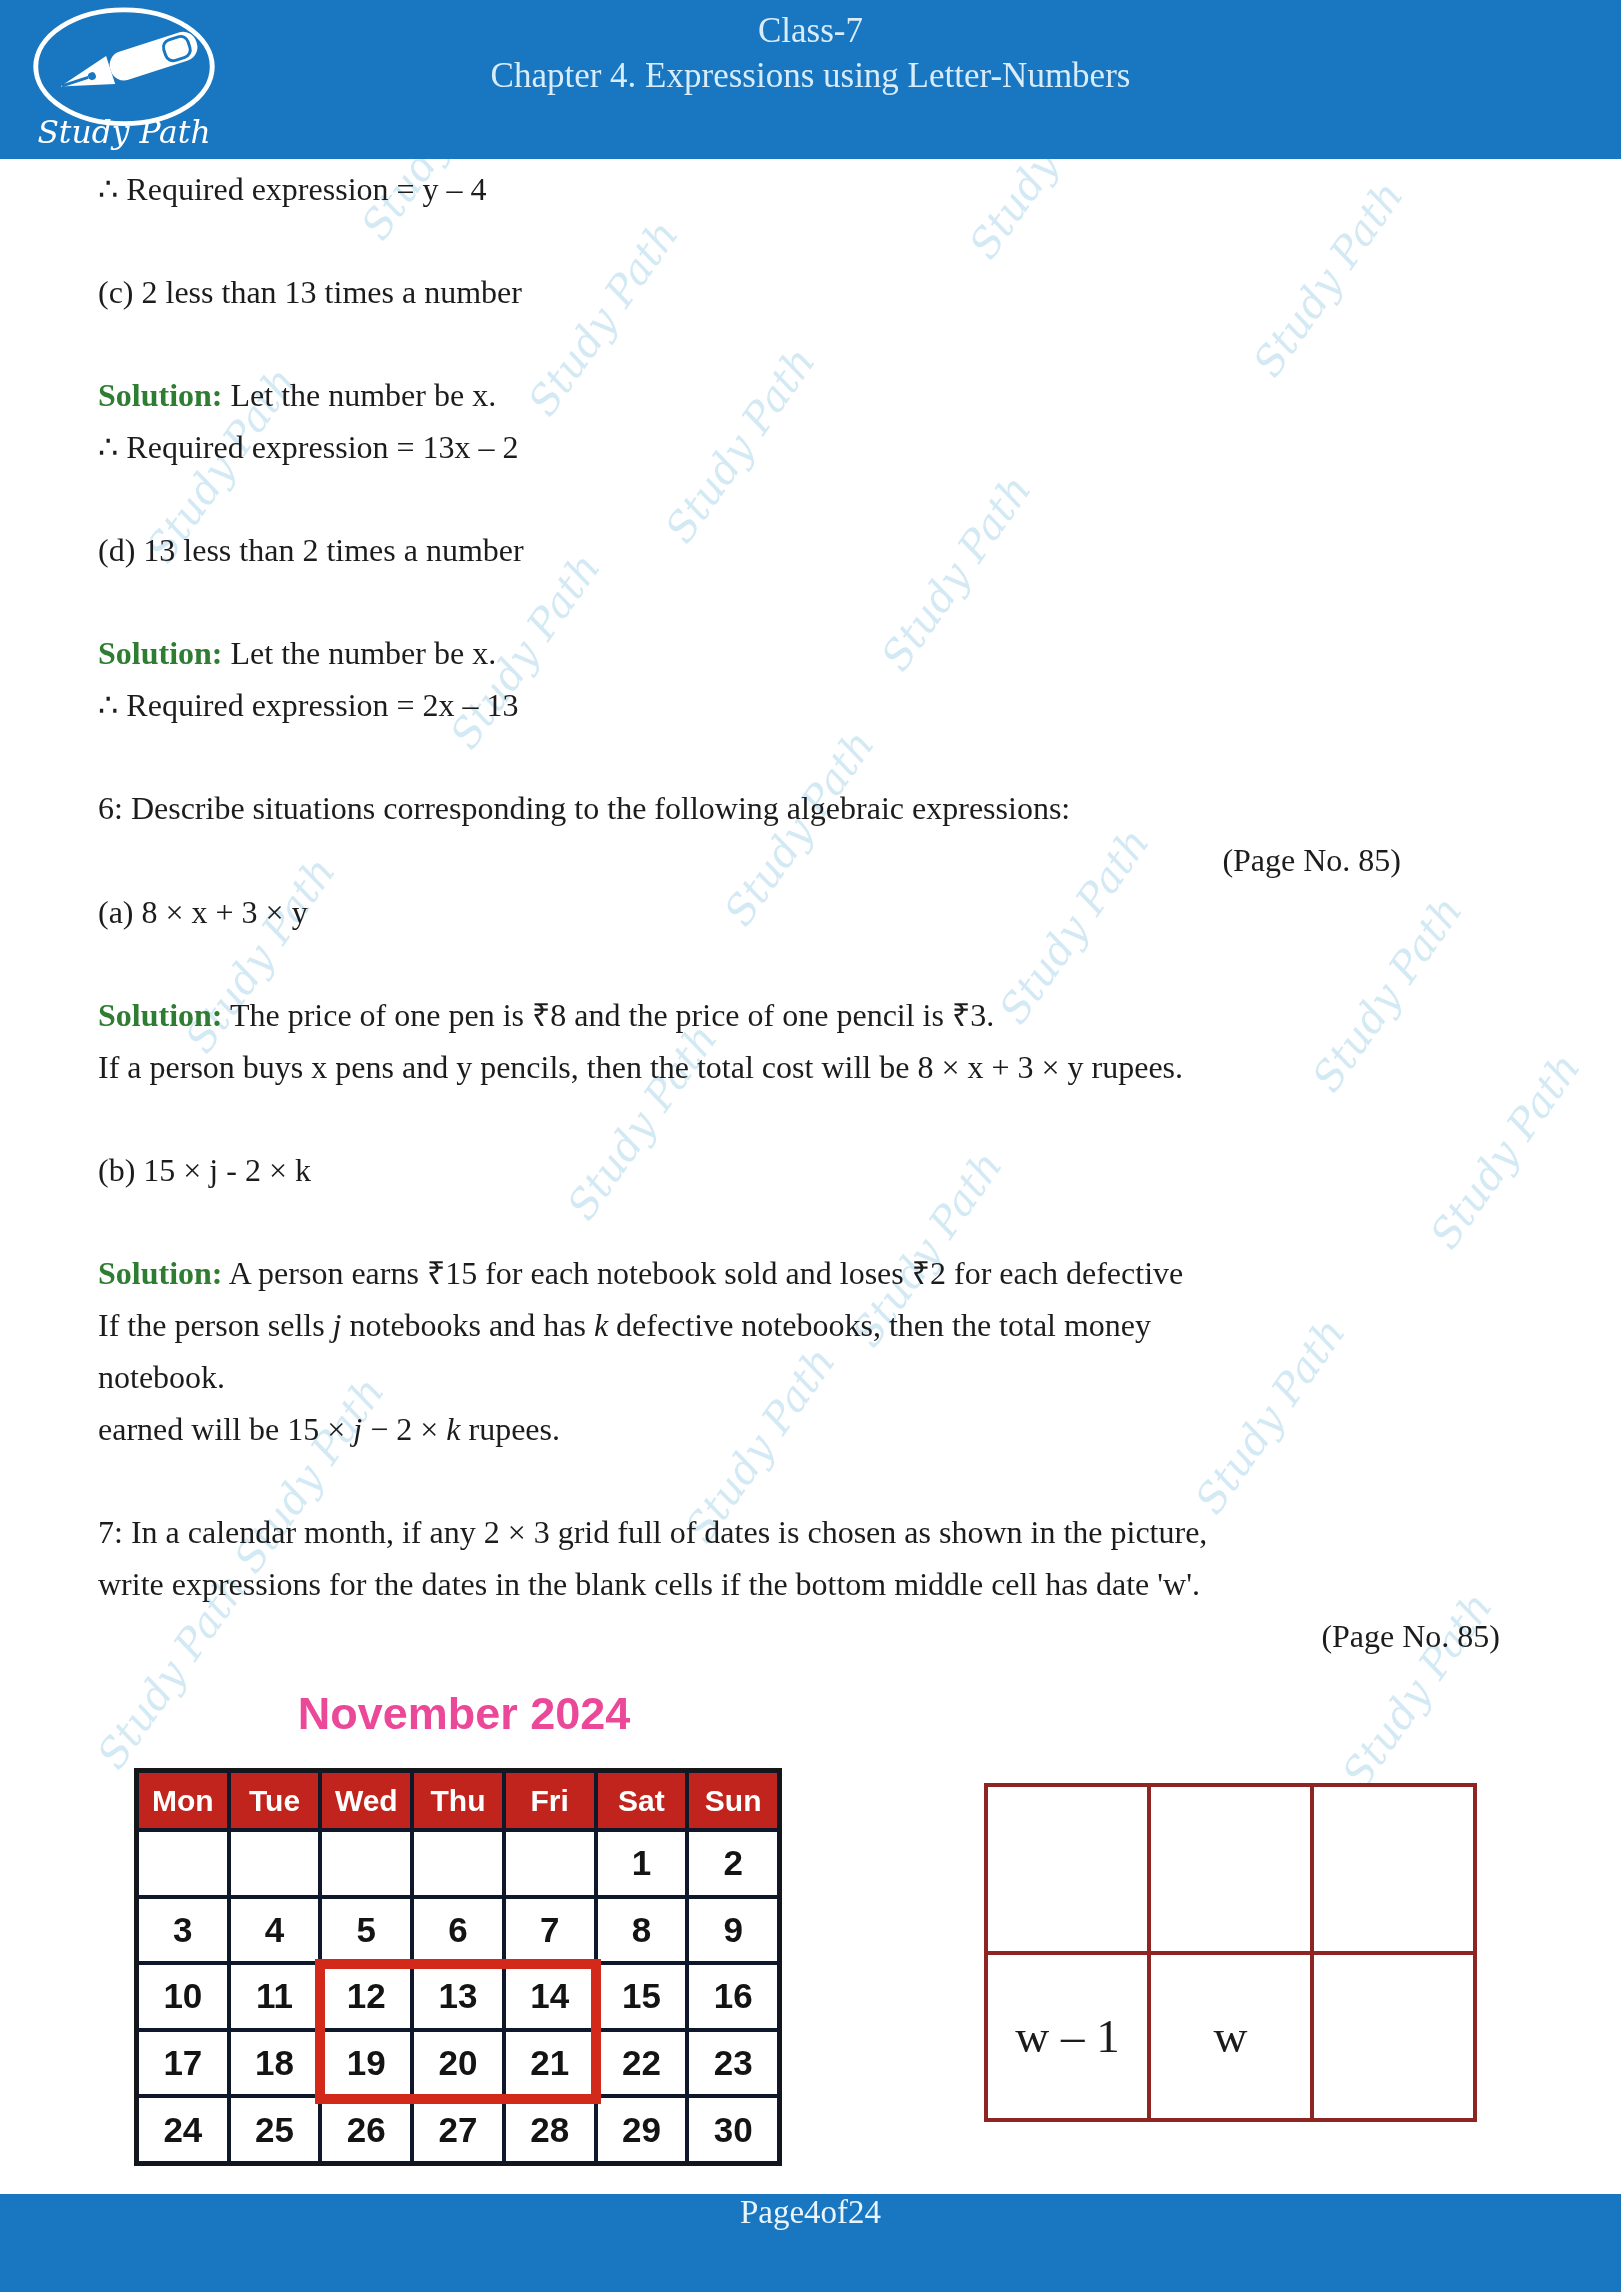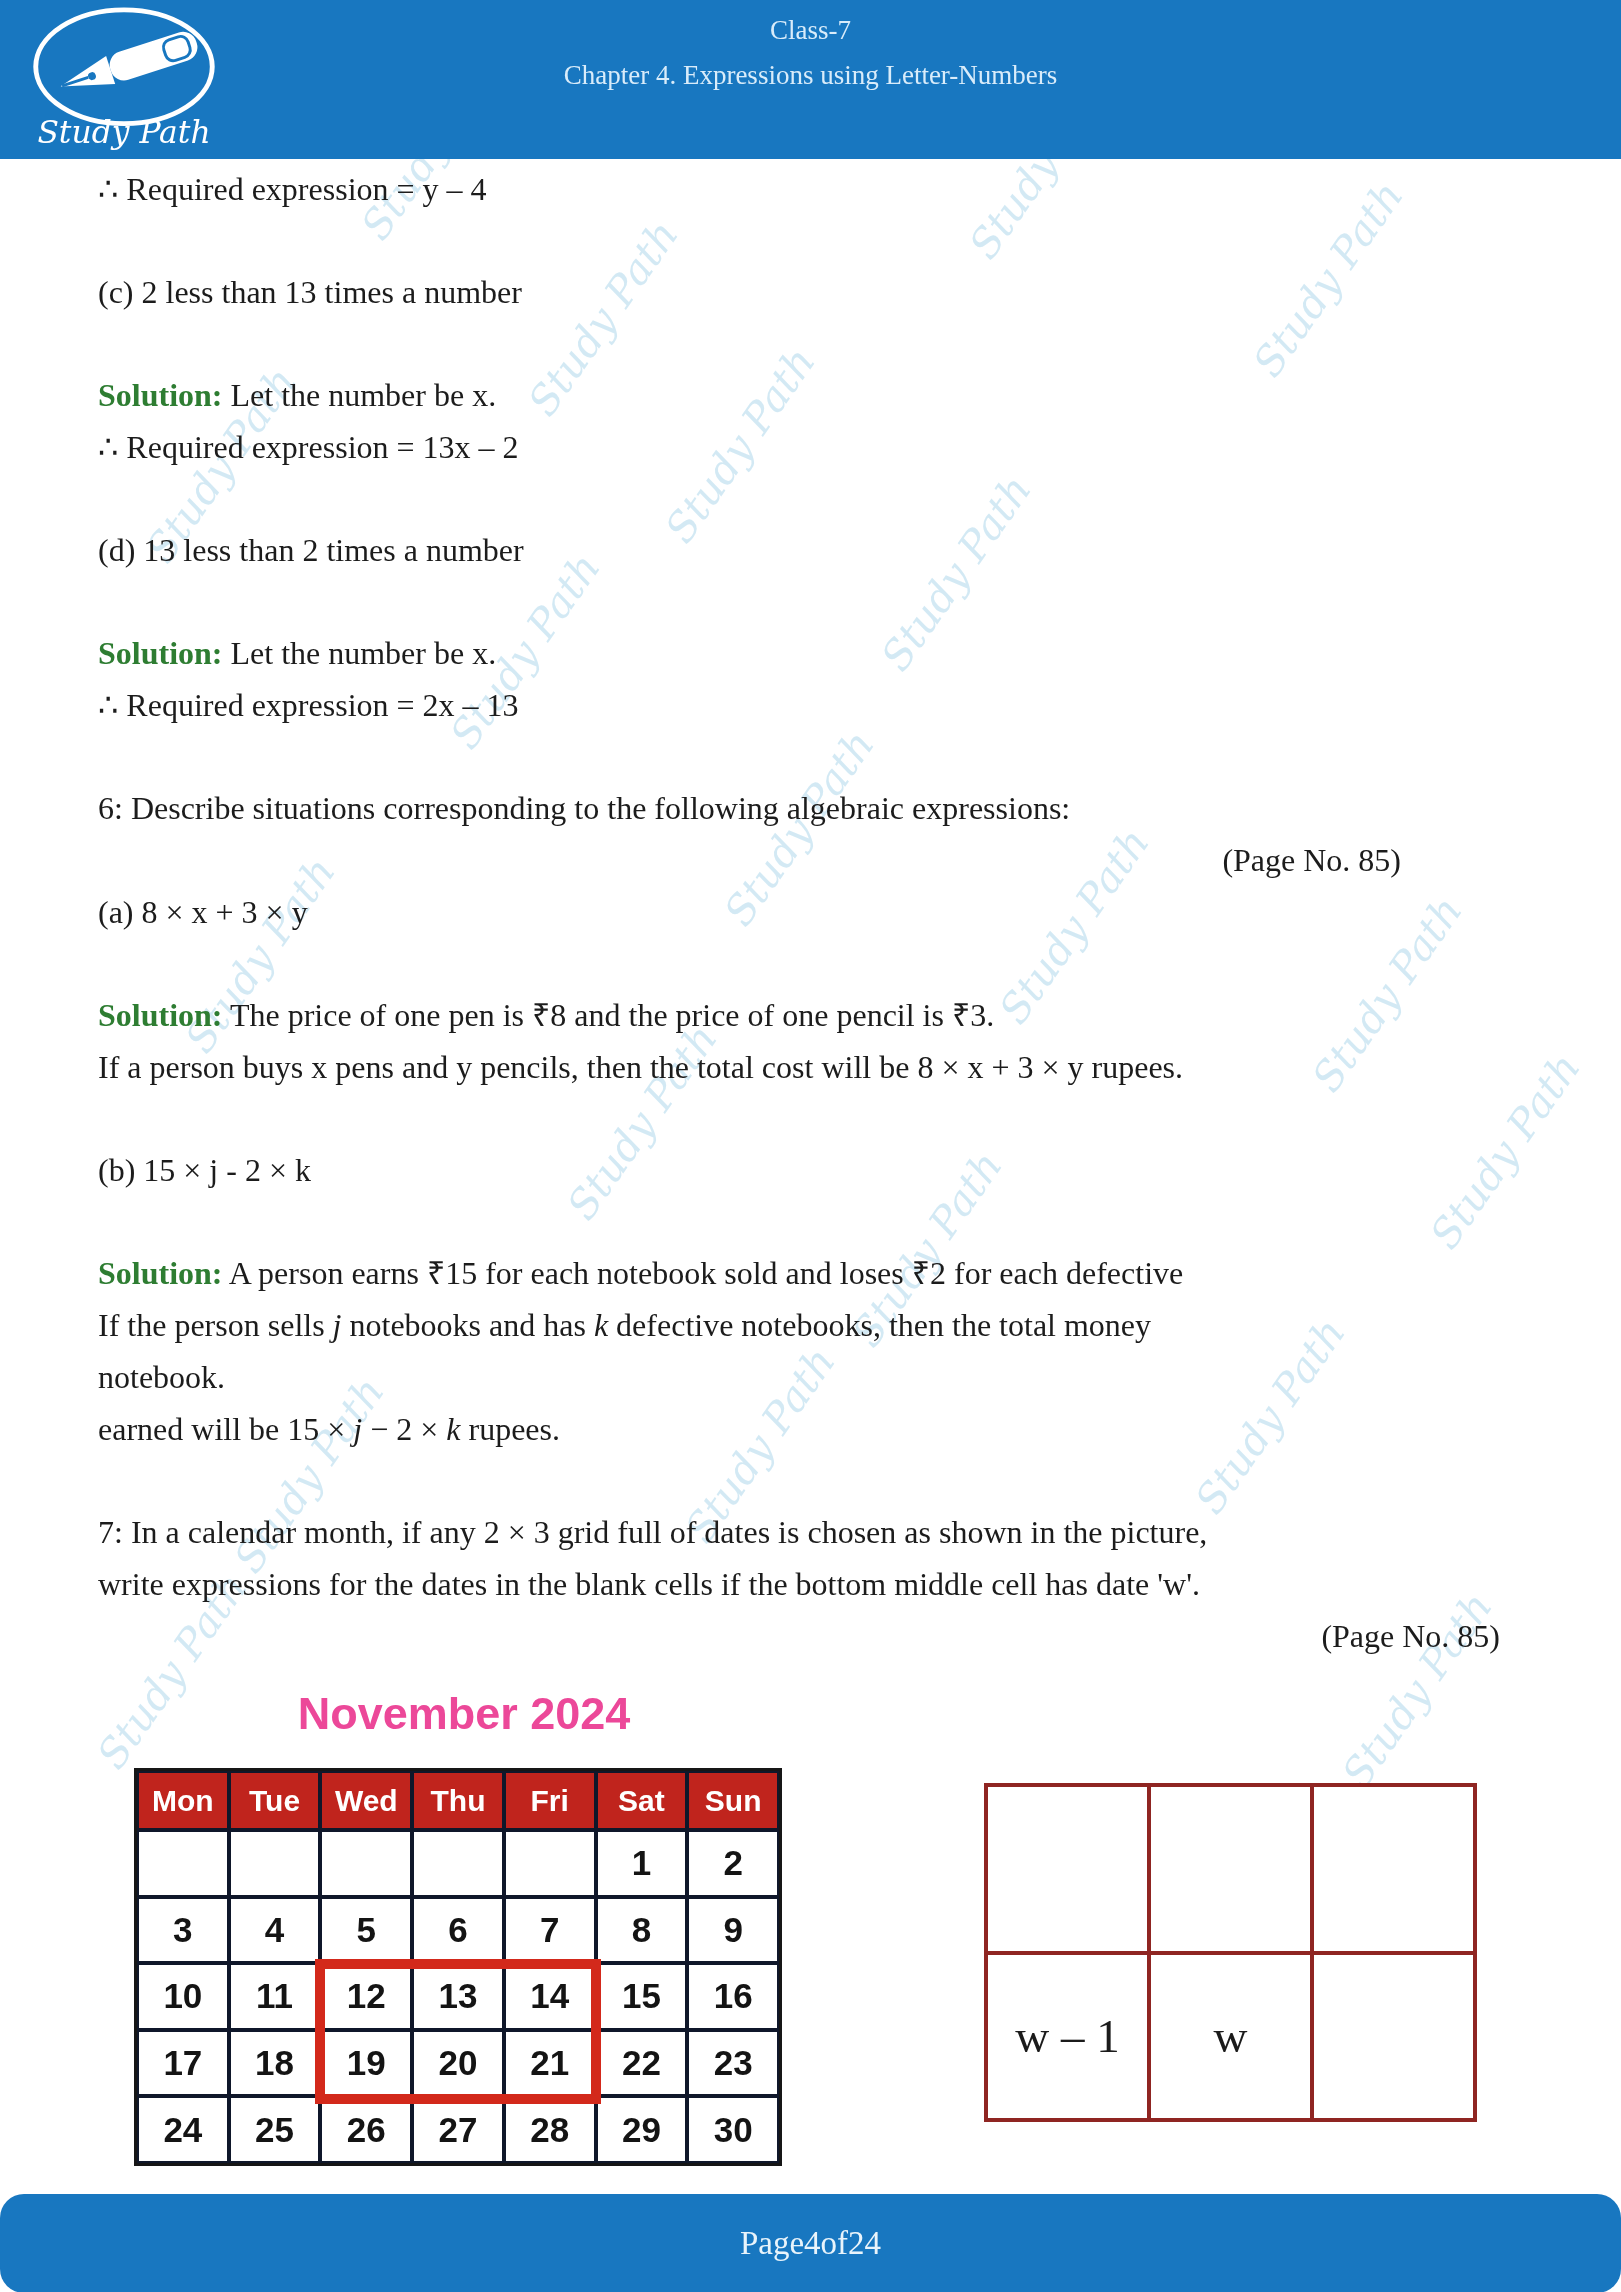--- a/index.html
+++ b/index.html
@@ -3,21 +3,21 @@
 <meta charset="utf-8">
 <style>
   html,body{margin:0;padding:0;background:#ffffff;}
   body{width:1621px;height:2293px;position:relative;overflow:hidden;
        font-family:"Liberation Serif",serif;}
 
   
   .page-header{position:absolute;left:0;top:0;width:1621px;height:159px;
                background:#1877c0;}
   .header-titles{position:absolute;left:0;right:0;top:7.8px;text-align:center;
-                 color:#d9ecfa;font-size:27px;line-height:45px;}
+                 color:#d9ecfa;font-size:35px;line-height:45px;}
   .logo{position:absolute;left:19.6px;top:3.9px;}
 
   
   .wm{position:absolute;color:#a9d5ea;opacity:.5;font-style:italic;
       font-size:41px;font-family:"DejaVu Serif",serif;white-space:nowrap;
       transform:rotate(-55deg);pointer-events:none;z-index:0;}
   .wm:nth-of-type(1){left:323px;top:118px;}  .wm:nth-of-type(2){left:931px;top:137px;}
   .wm:nth-of-type(3){left:490px;top:294px;}  .wm:nth-of-type(4){left:108px;top:441px;}
   .wm:nth-of-type(5){left:627px;top:421px;}  .wm:nth-of-type(6){left:1215px;top:255px;}
   .wm:nth-of-type(7){left:843px;top:549px;}  .wm:nth-of-type(8){left:412px;top:627px;}
@@ -54,22 +54,22 @@
 
   
   .egrid{position:absolute;left:984px;top:1783px;width:493px;height:339px;
          border:2.9px solid #8f2522;box-sizing:border-box;background:#fff;display:grid;
          grid-template-columns:repeat(3,1fr);grid-template-rows:repeat(2,1fr);z-index:2;}
   .egrid-cell{border:2px solid #8f2522;display:flex;align-items:center;justify-content:center;
               font:400 47px "Liberation Serif",serif;color:#1b1b1b;background:#fff;}
 
   
   .page-footer{position:absolute;left:0;top:2194px;width:1621px;height:99px;
-               background:#1877c0;color:#e9f4fb;display:flex;align-items:center;
-               justify-content:center;font-size:33px;z-index:2;border-radius:24px;}
+               background:#1877c0;color:#e9f4fb;display:flex;
+               justify-content:center;font-size:33px;z-index:2;}
 </style>
 </head>
 <body>
 
 <span class="wm">Study Path</span>
 <span class="wm">Study Path</span>
 <span class="wm">Study Path</span>
 <span class="wm">Study Path</span>
 <span class="wm">Study Path</span>
 <span class="wm">Study Path</span>

